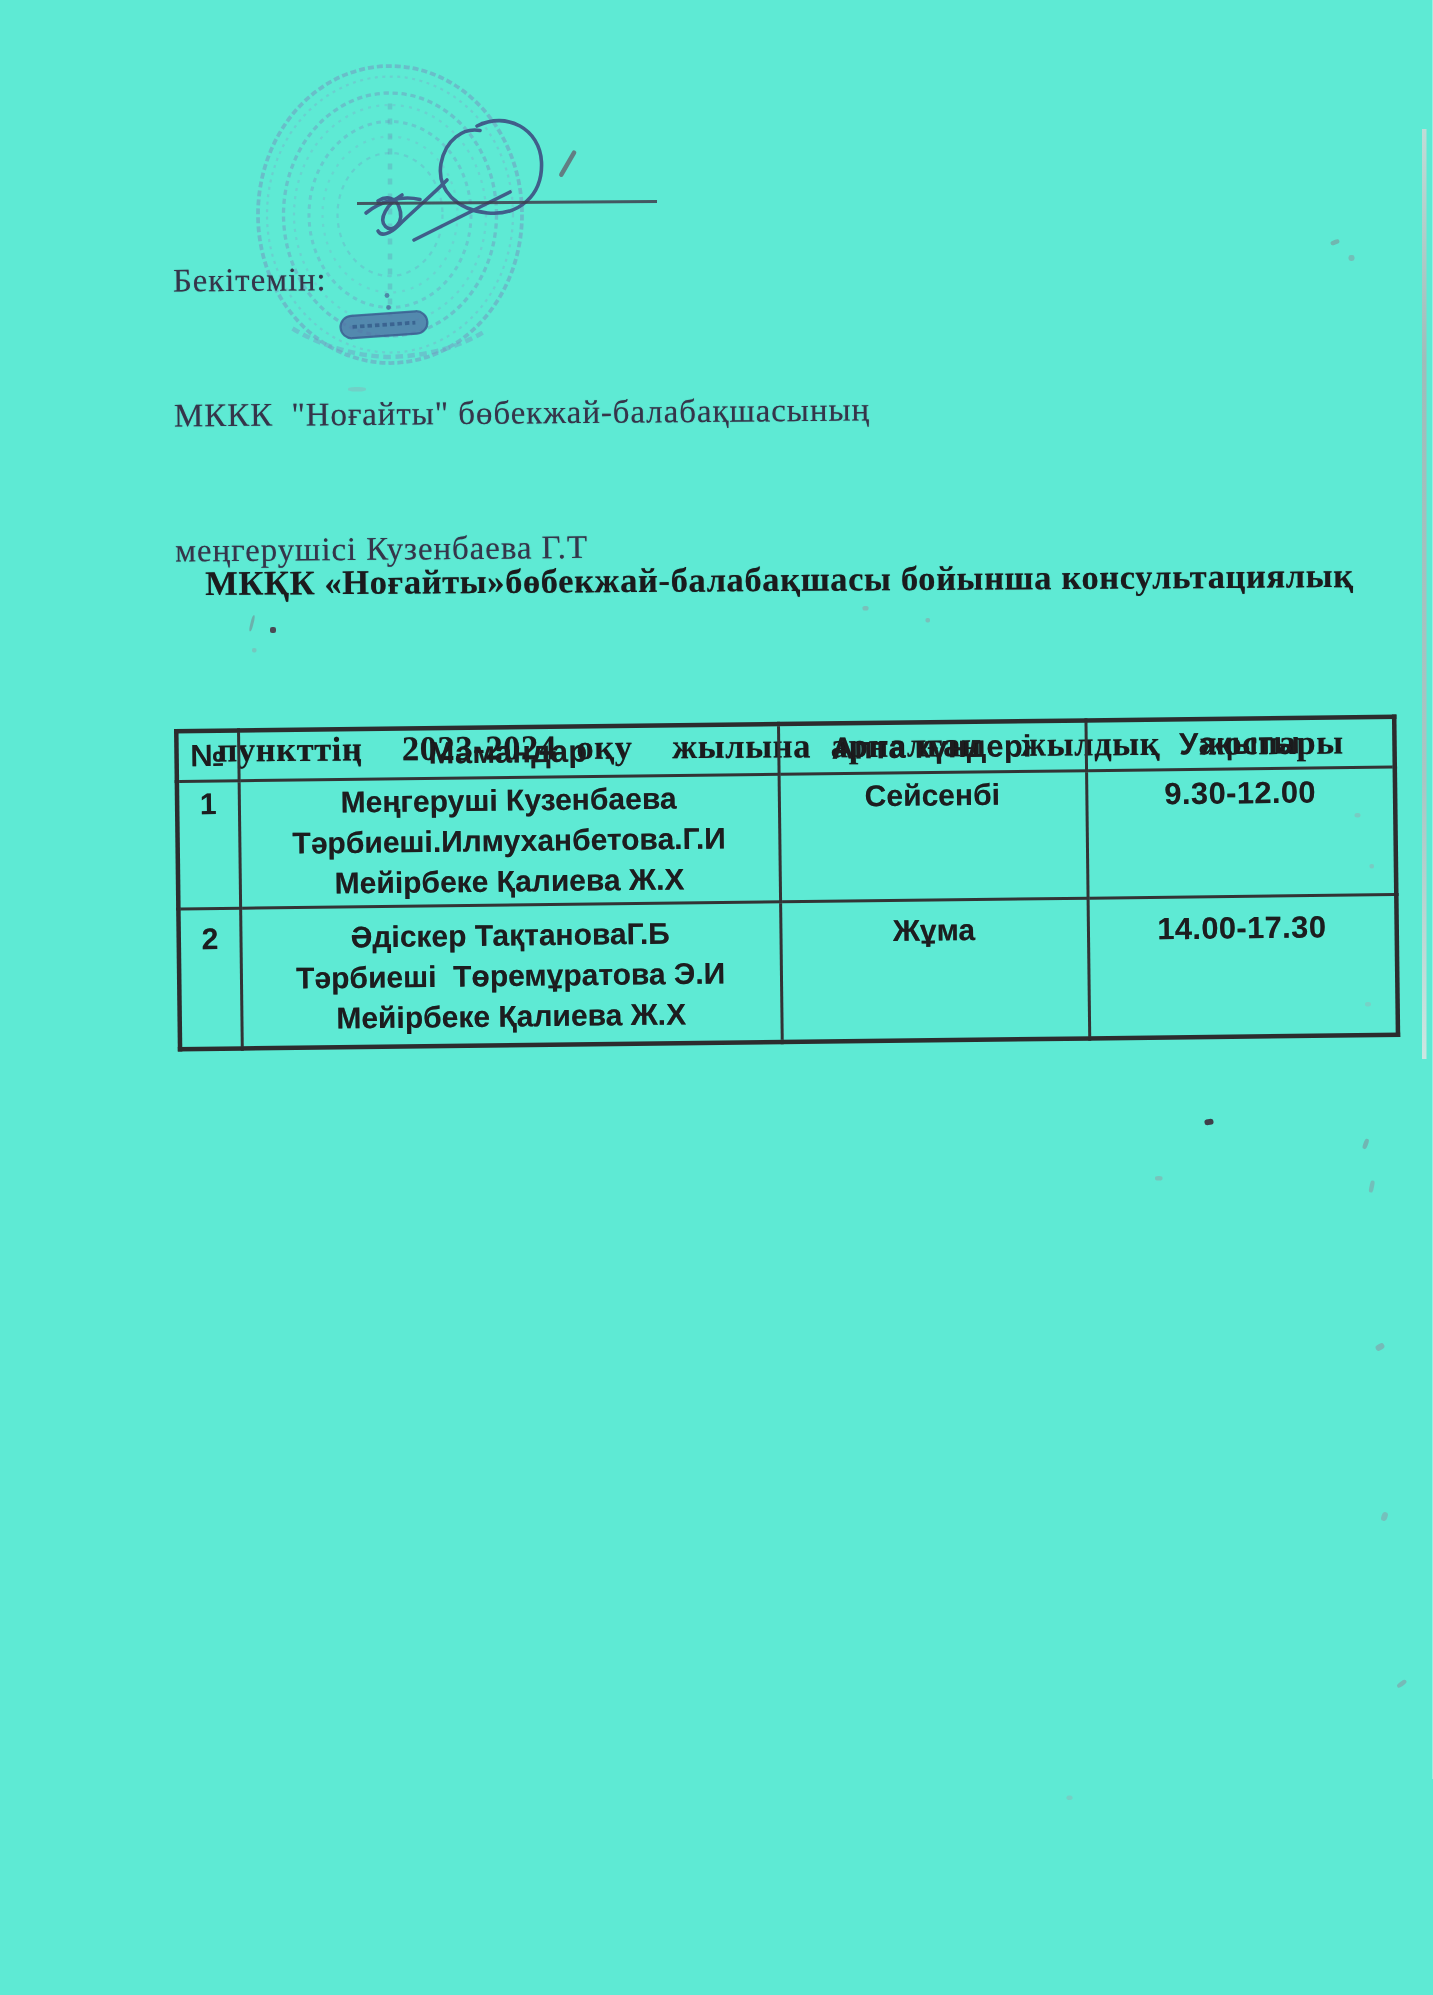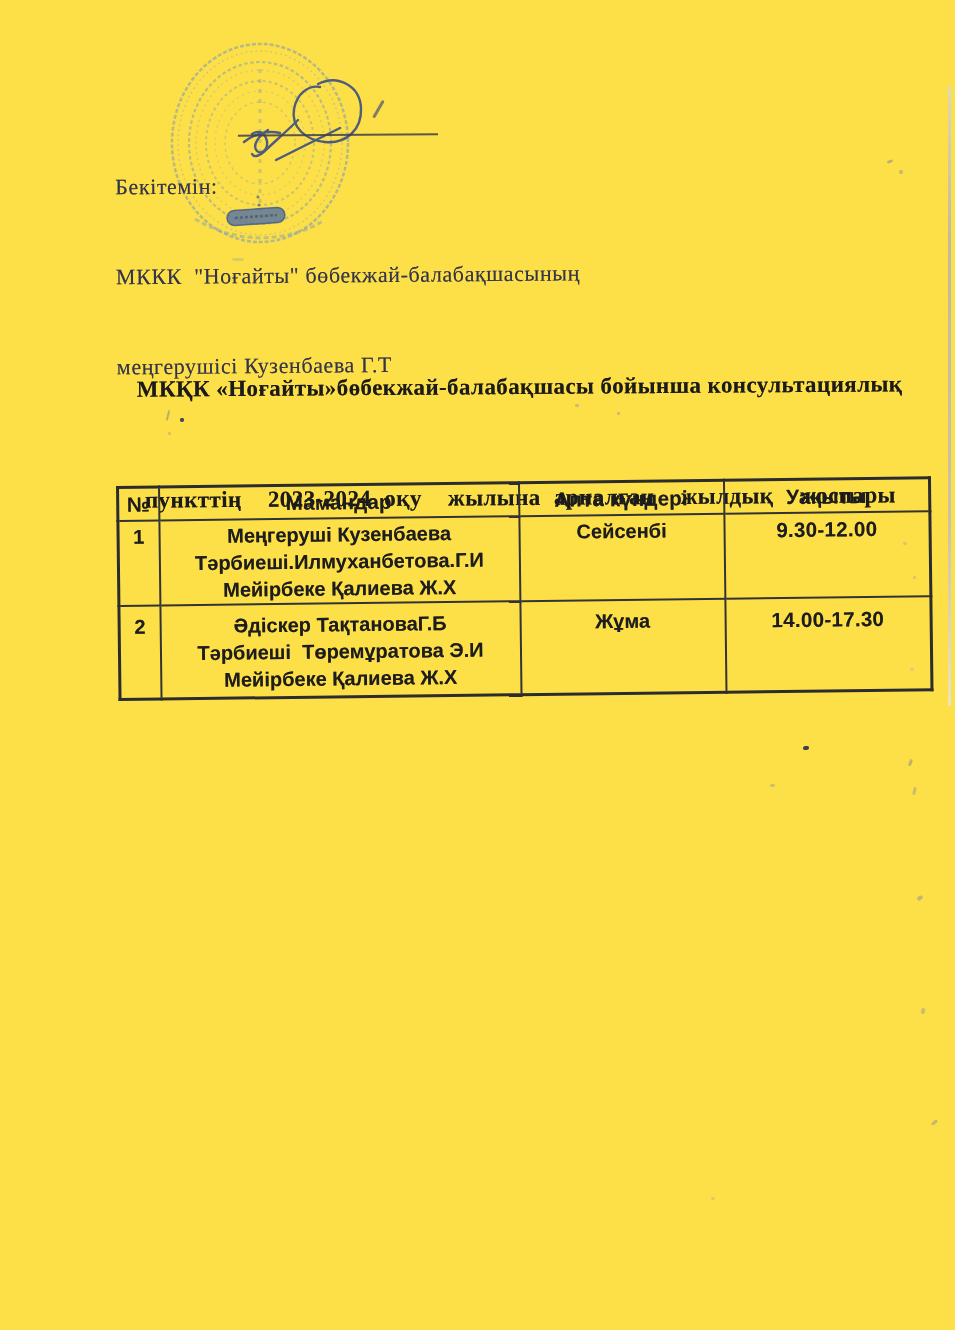--- a/index.html
+++ b/index.html
@@ -1,19 +1,19 @@
 <!DOCTYPE html>
 <html><head>
 <meta charset="utf-8">
 <style>
   html,body{margin:0;padding:0;}
   .page{
     position:relative;
     width:955px;height:1330px;
-    background:#fde047;
+    background:#5eead4;
     overflow:hidden;
     font-family:"Liberation Serif", serif;
   }
   
   .approval{
     position:absolute;left:116px;top:110px;width:540px;
     font-size:22px;line-height:30px;color:#35354a;
     letter-spacing:0.6px;
     transform:rotate(-0.5deg);
     white-space:pre-wrap;

